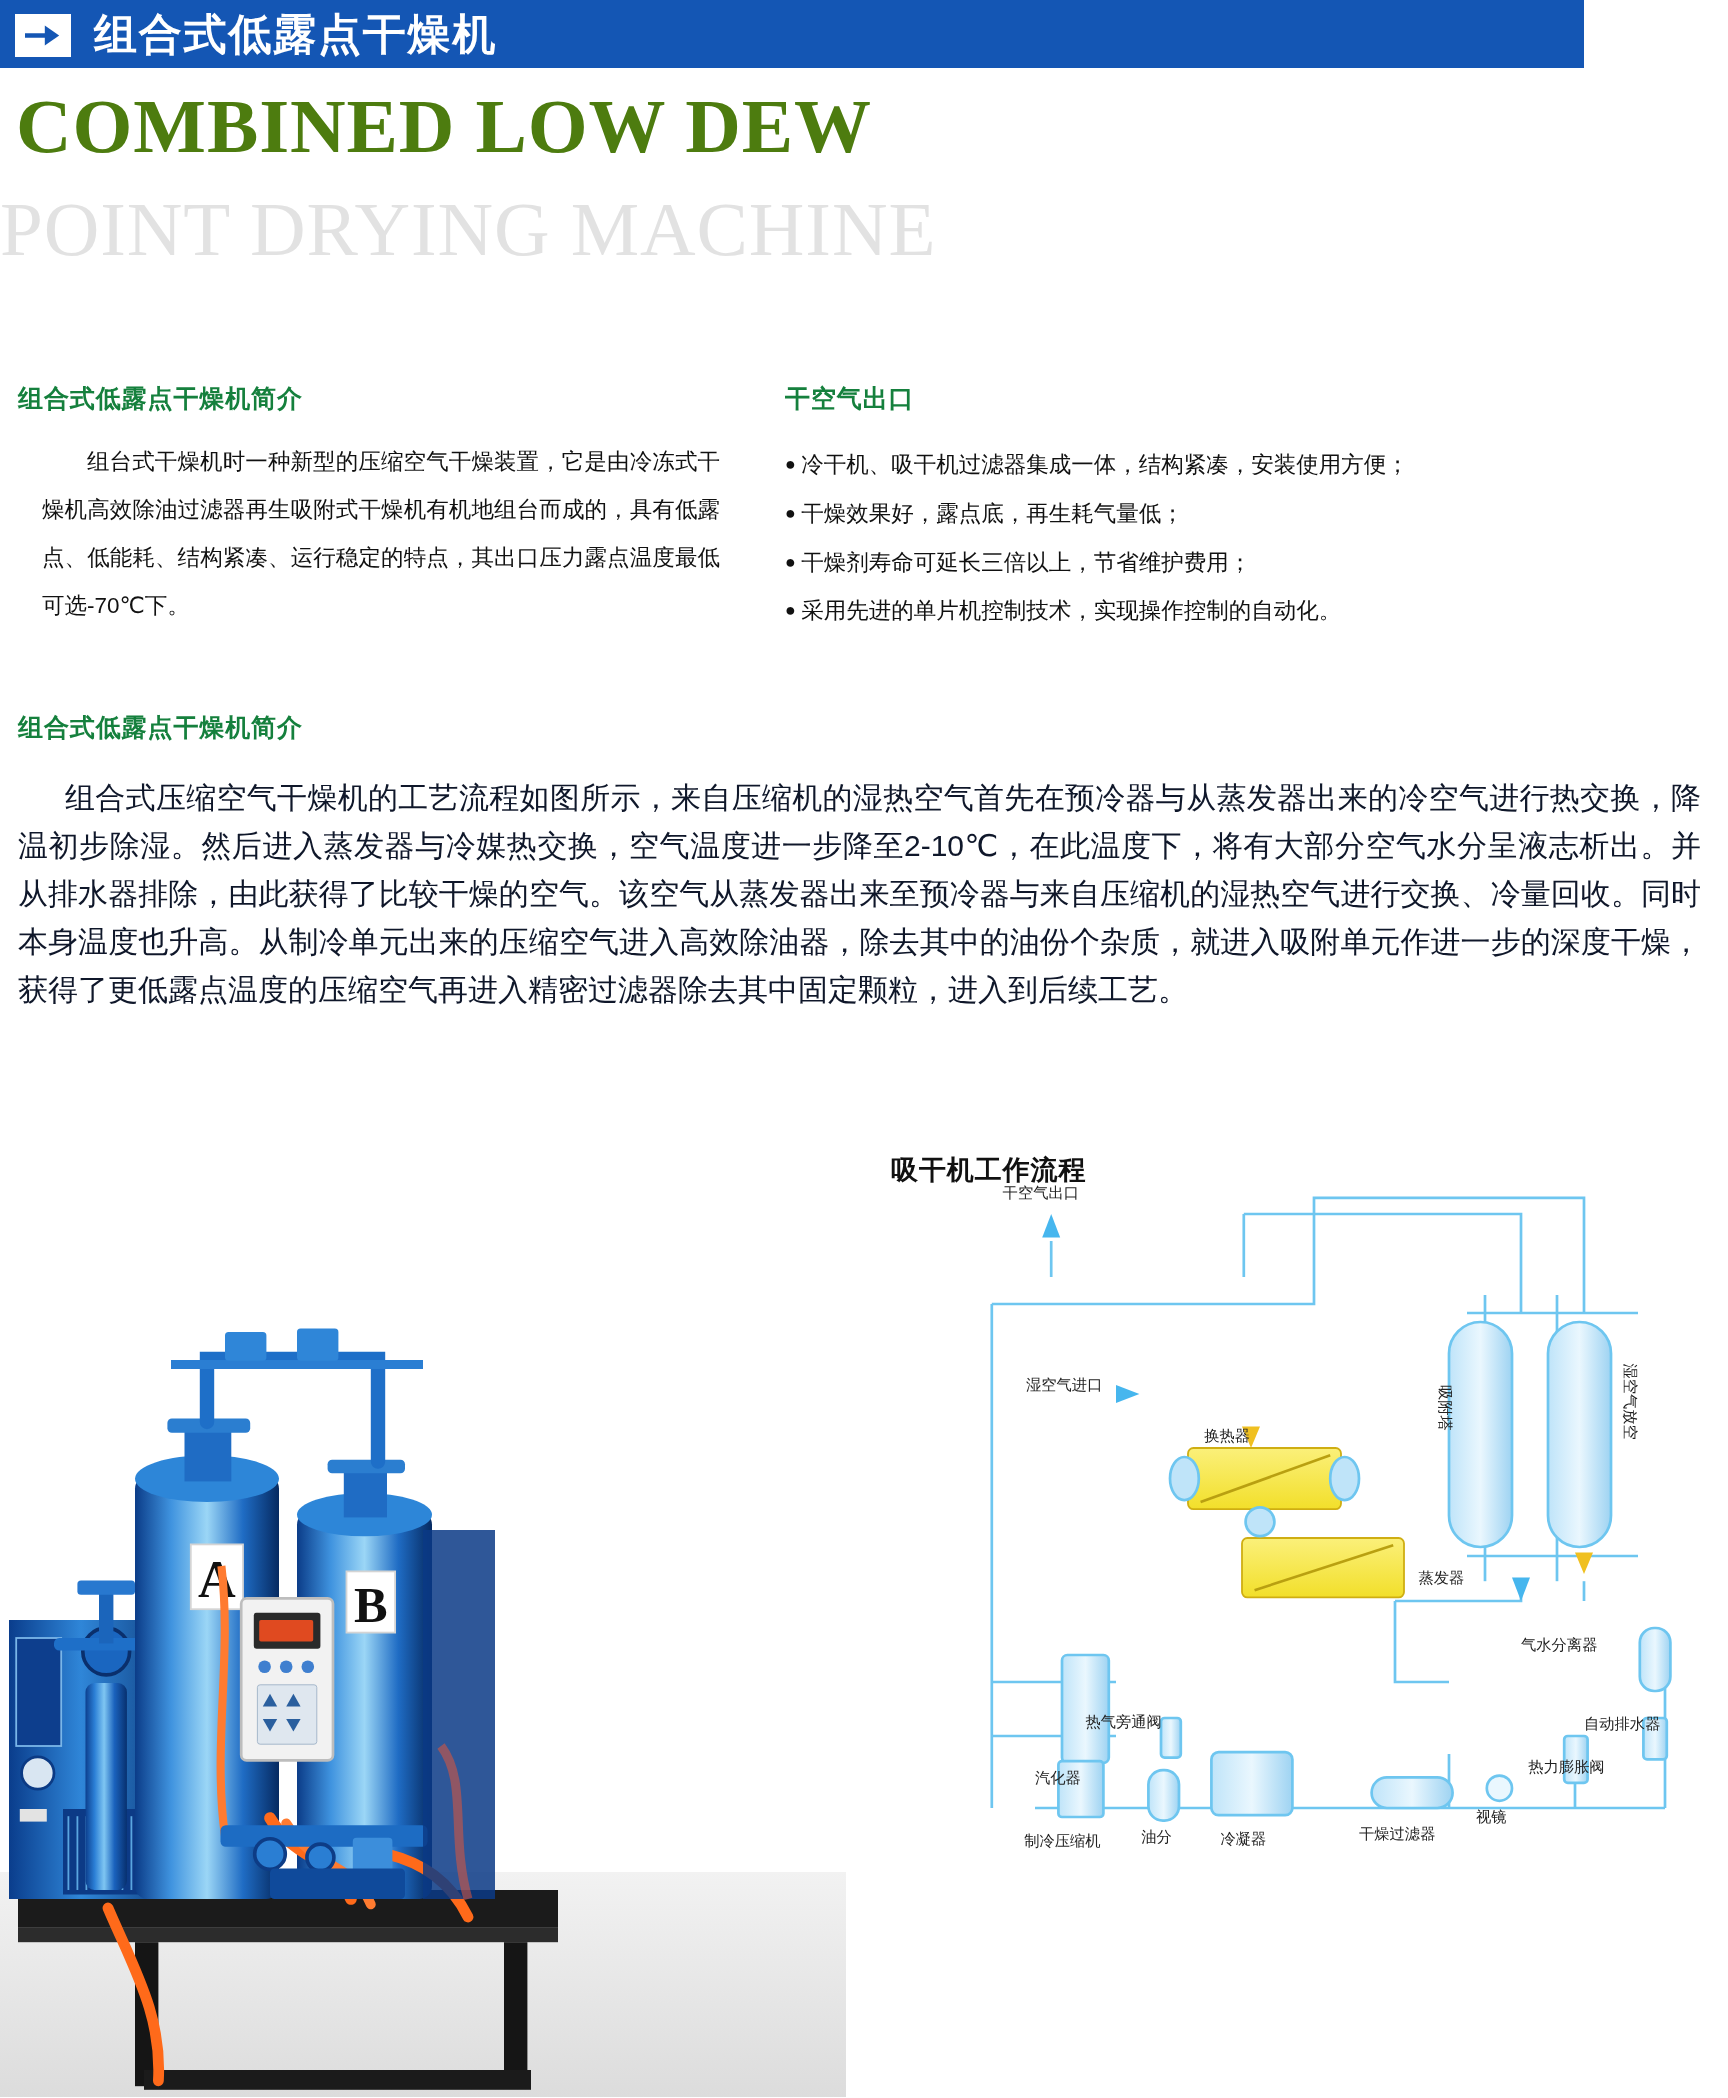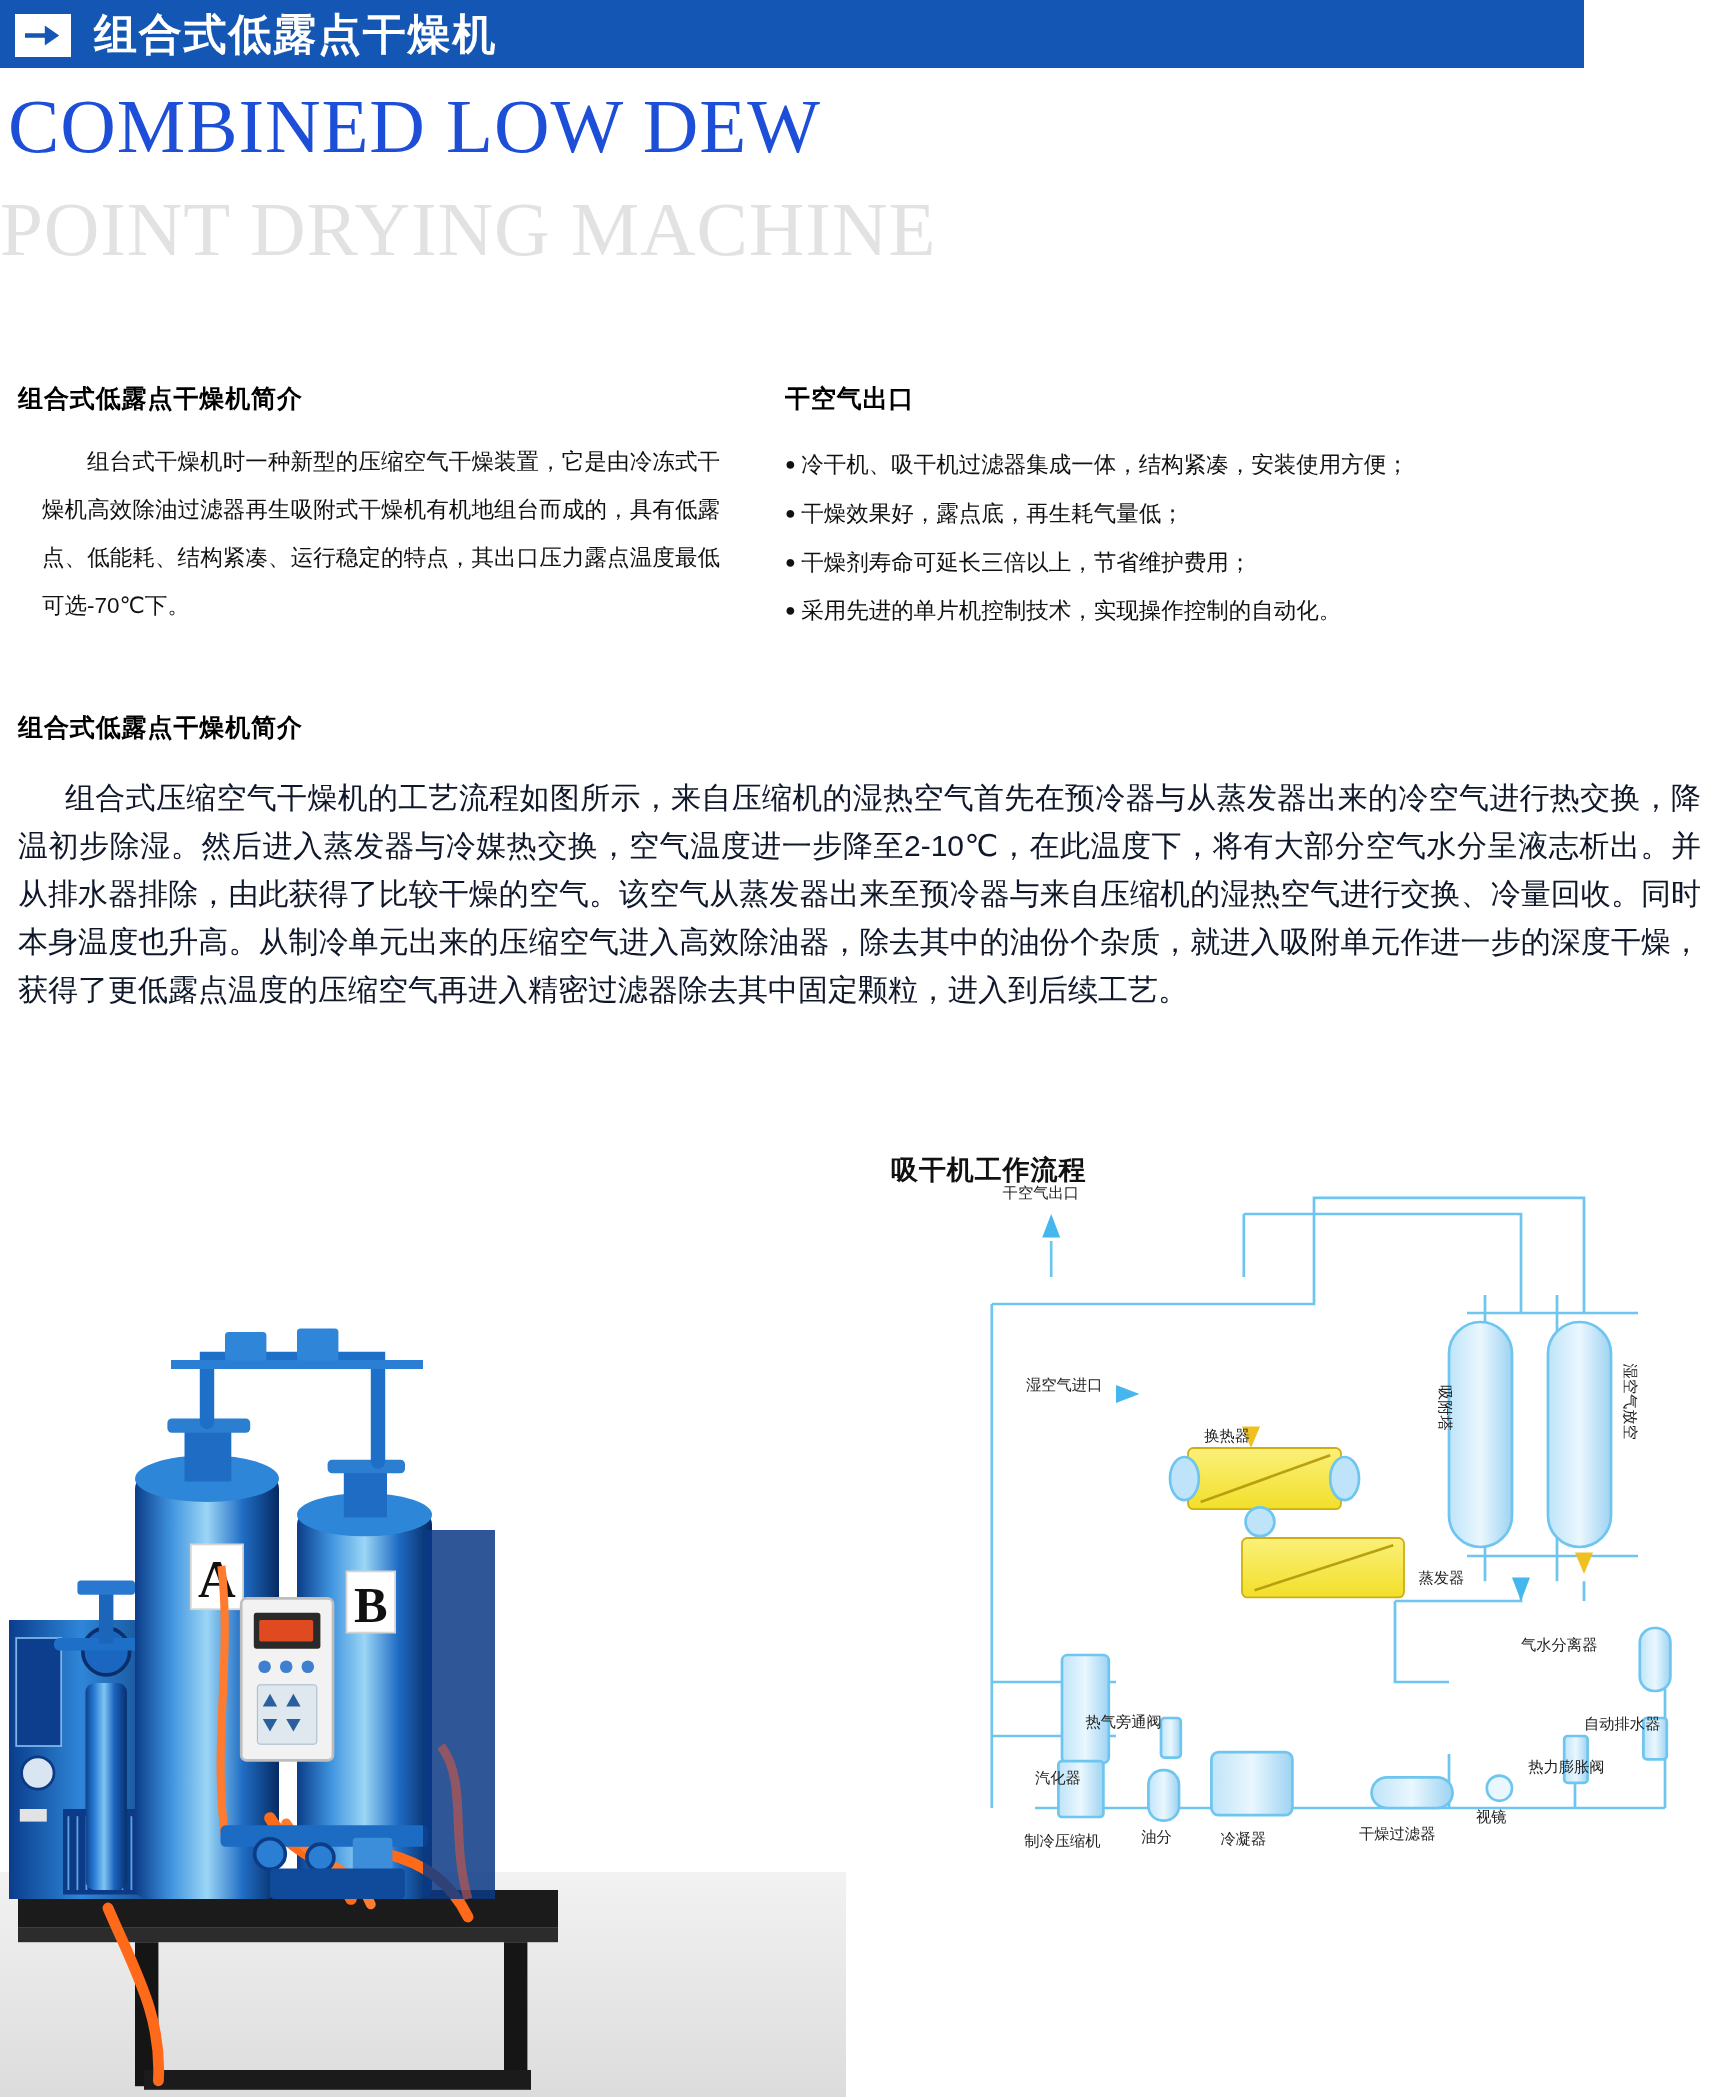--- a/index.html
+++ b/index.html
@@ -6,25 +6,25 @@
   body{
     width:1728px;height:2098px;position:relative;overflow:hidden;
     font-family:"Liberation Sans","DejaVu Sans",sans-serif;
     color:#1a1a1a;
   }
   
   .header-band{position:absolute;left:0;top:0;width:1584px;height:68px;background:#1456b4;}
   .arrow-box{position:absolute;left:14.4px;top:12.6px;width:56px;height:43px;background:#ffffff;border:1.8px solid #1456b4;display:flex;align-items:center;justify-content:center;}
   .arrow-box svg{display:block;}
   .header-title{position:absolute;left:94px;top:12.6px;font-size:43px;font-weight:700;color:#ffffff;letter-spacing:1.8px;line-height:43px;}
-  .title-en1{position:absolute;left:8px;top:88px;font-family:"Liberation Serif","DejaVu Serif",serif;font-size:77px;line-height:77px;color:#1d4ed8;letter-spacing:0.9px;}
+  .title-en1{position:absolute;left:16px;top:88px;font-family:"Liberation Serif","DejaVu Serif",serif;font-size:77px;line-height:77px;color:#4d7c0f;letter-spacing:0.9px;font-weight:bold;}
   .title-en2{position:absolute;left:0;top:191px;font-family:"Liberation Serif","DejaVu Serif",serif;font-size:77px;line-height:77px;color:#e2e2e2;letter-spacing:0.9px;}
 
   
-  .h2{font-size:25px;font-weight:700;color:#000000;letter-spacing:0.9px;}
+  .h2{font-size:25px;font-weight:700;color:#15803d;letter-spacing:0.9px;}
   .col-left{position:absolute;left:18px;top:382px;width:702px;}
   .col-right{position:absolute;left:785px;top:382px;width:756px;}
   .para{font-size:22.5px;line-height:48px;color:#111;text-align:justify;margin-top:23.4px;margin-left:24px;}
   .para.indent{text-indent:45px;}
   .bullets{margin-top:25px;}
   .bullet{font-size:22.5px;line-height:48px;color:#111;display:block;}
   .bullet .dot{font-size:18px;vertical-align:1.8px;margin-right:5.4px;}
 
   
   .sec2-title{position:absolute;left:18px;top:711px;}

